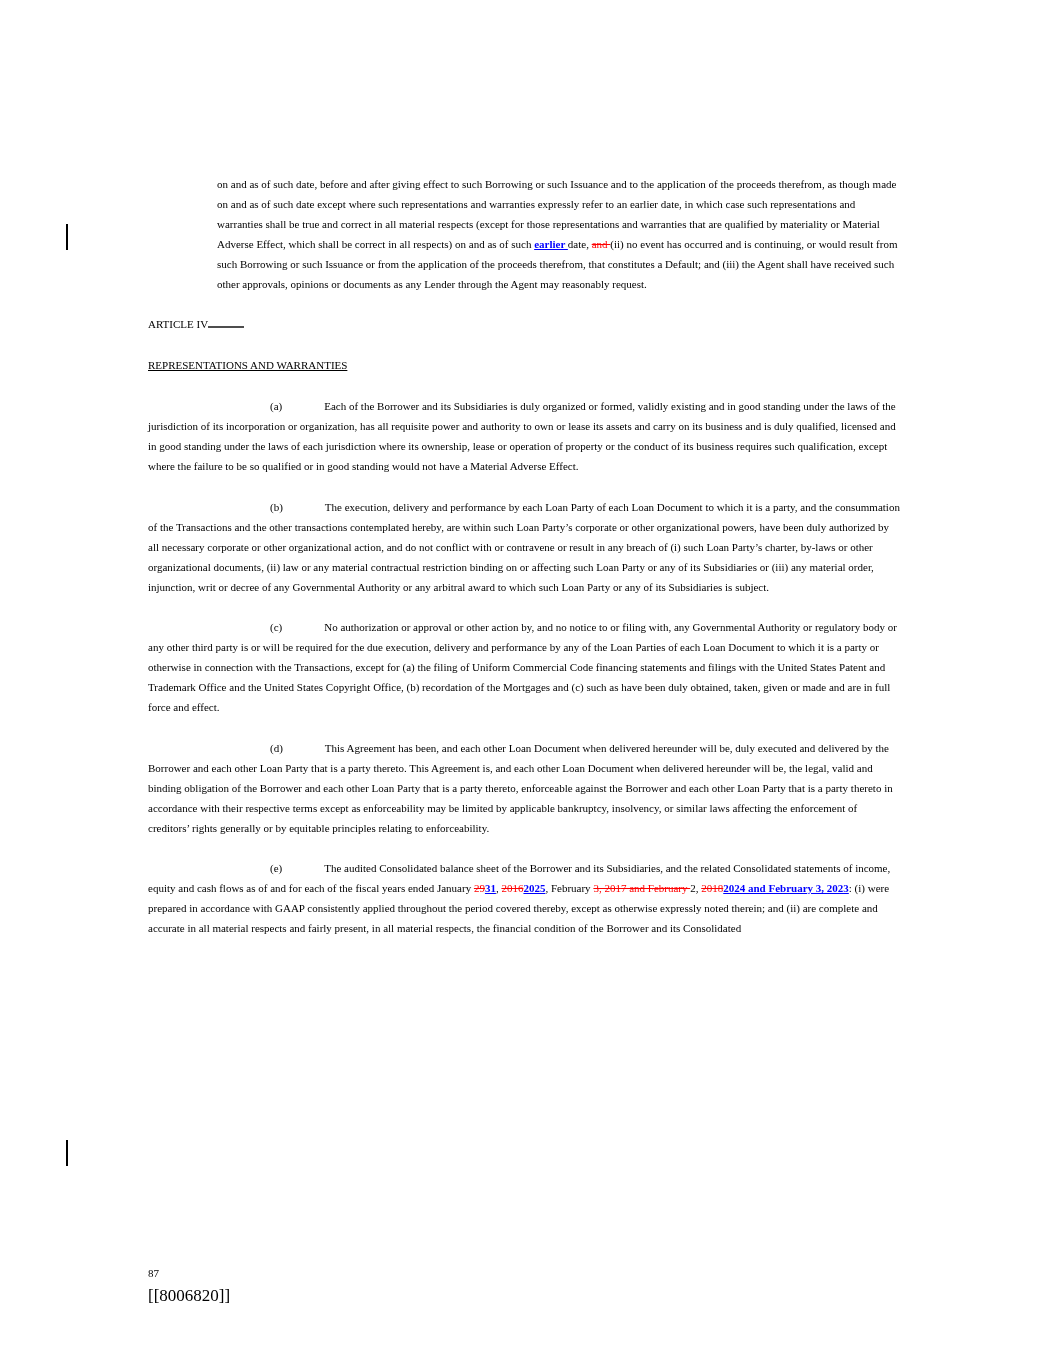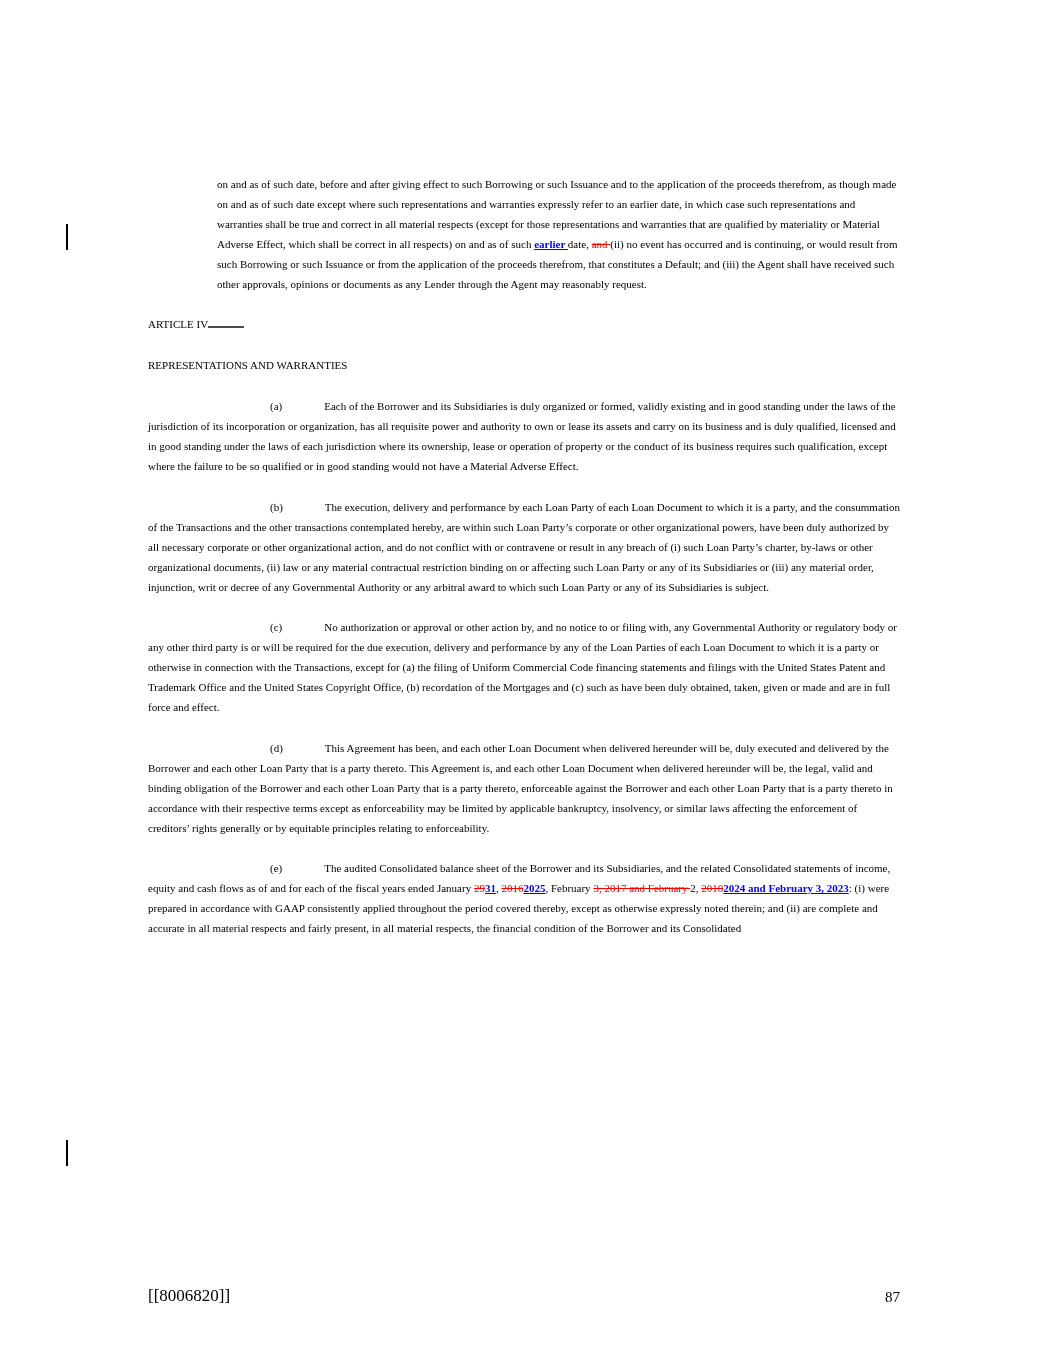--- a/index.html
+++ b/index.html
@@ -30,20 +30,21 @@
     margin: 0 0 21px 0;
   }
   .para-intro {
     margin-left: 69px;
   }
   .heading {
     text-align: left;
     margin: 0 0 21px 0;
   }
   .heading-underline {
+    text-decoration: underline;
   }
   .para-section {
     text-indent: 62px;
   }
   .clause {
     text-indent: 122px;
   }
   
   .run-plain { }
   .run-u { text-decoration: underline; }
@@ -74,24 +75,23 @@
     height: 26px;
     background: #000000;
   }
   .change-bar-1 { top: 224px; }
   .change-bar-2 { top: 1140px; }
   .page-number {
     position: absolute;
     left: 148px;
     top: 1264px;
     width: 752px;
-    text-align: right;
-    font-size: 15px;
+    text-align: left;
+    font-size: 11px;
     line-height: 19.9px;
-    margin-top: 24px;
   }
   .doc-id {
     position: absolute;
     left: 148px;
     top: 1288px;
     font-size: 17px;
     line-height: 16px;
   }
 </style>
 </head>

